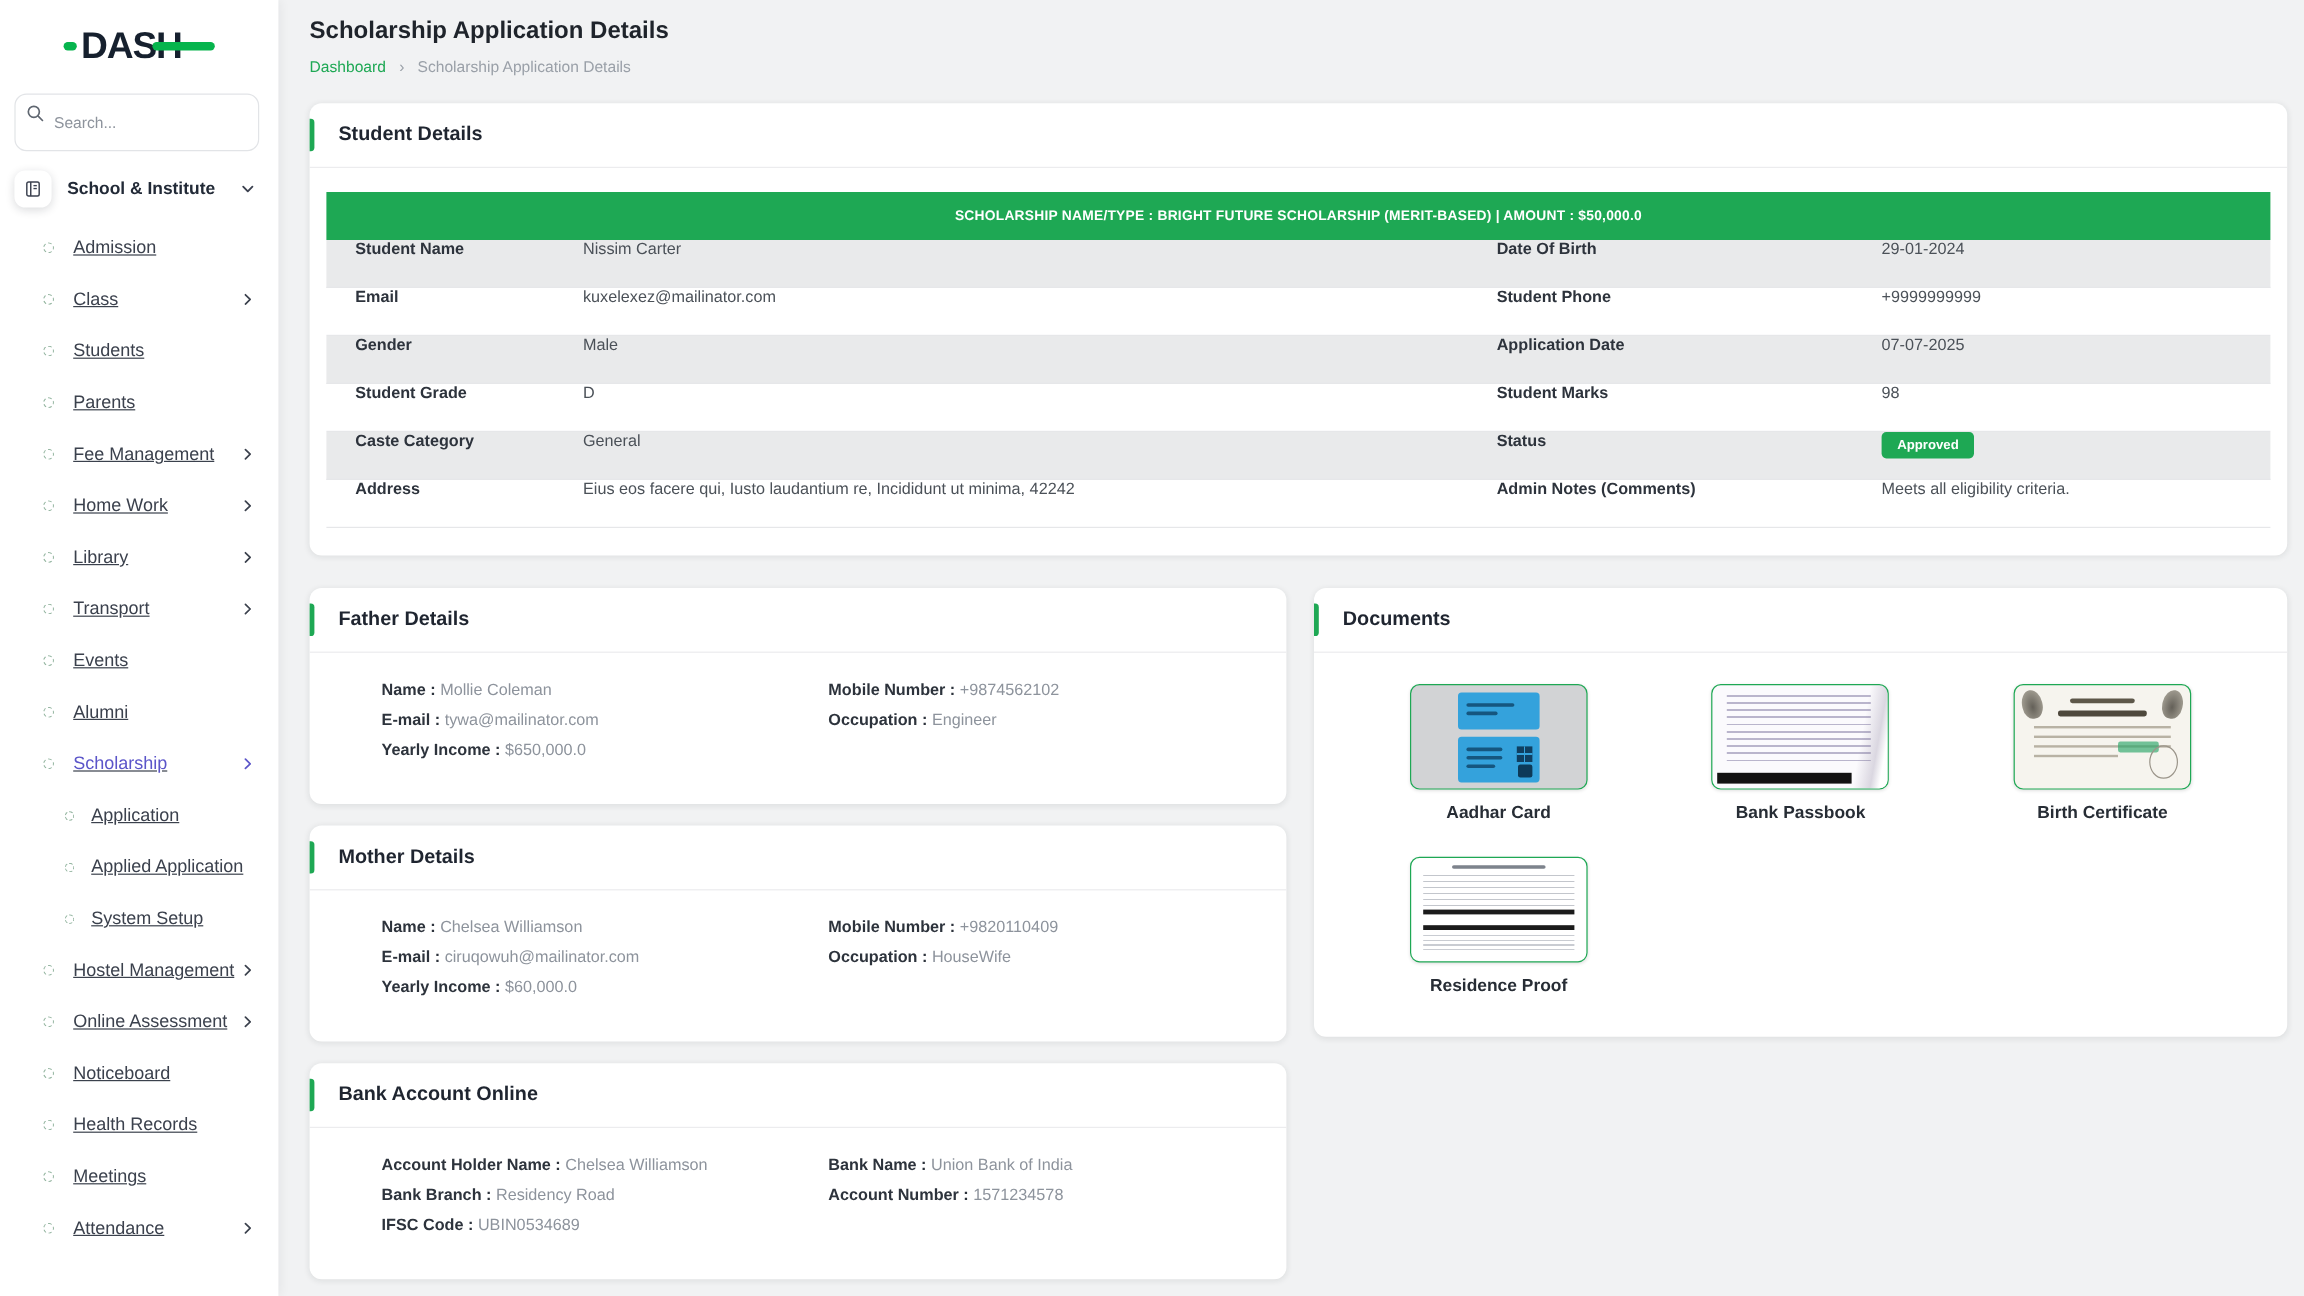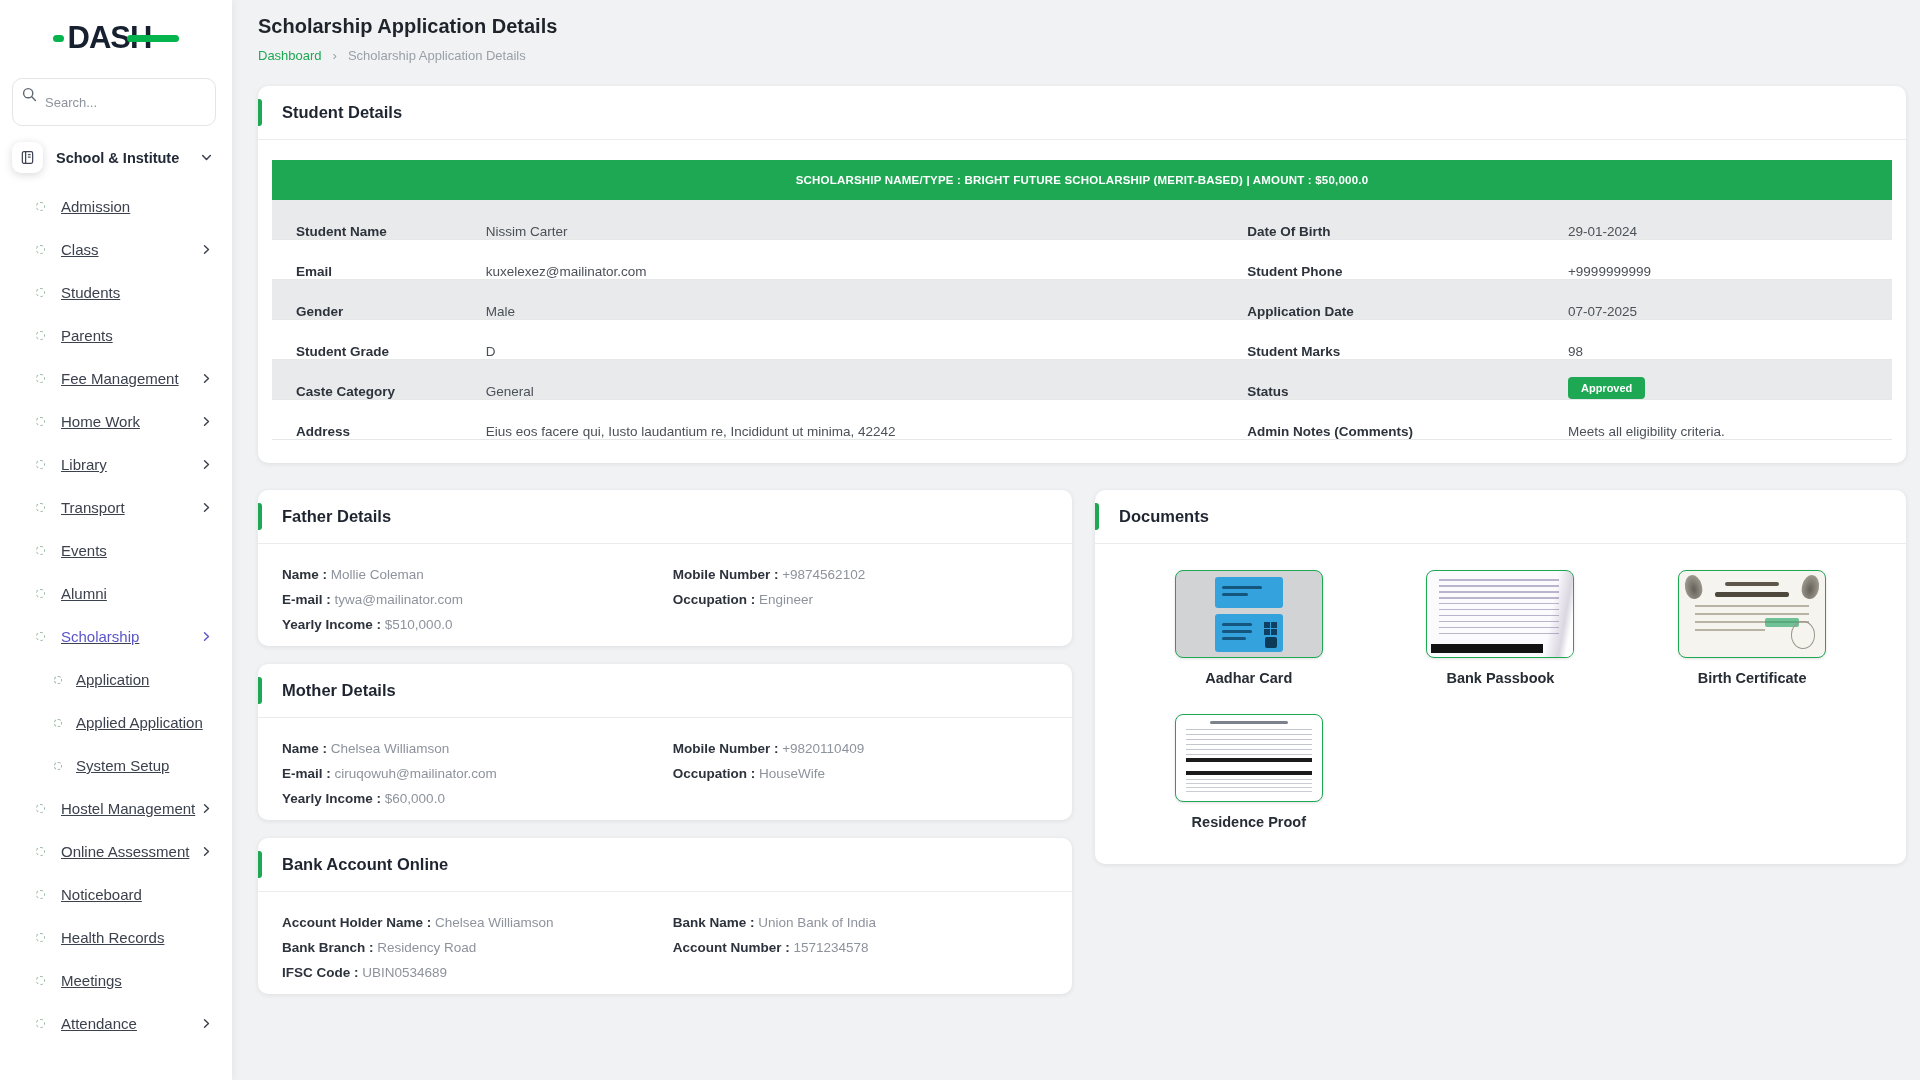--- a/index.html
+++ b/index.html
@@ -45,32 +45,32 @@
   .crumb-cur { color:#9aa0a8; }
   .card { background:#fff; border-radius:10px; box-shadow:0 1px 5px rgba(25,30,38,.09); }
   .card-head { position:relative; padding:17px 24px; border-bottom:1px solid #ececee;
     font-size:16.5px; font-weight:700; color:#1f2530; }
   .card-head::before { content:''; position:absolute; left:0; top:13px; bottom:13px; width:4px;
     background:#1ea854; border-radius:0 3px 3px 0; }
   .student-card { margin-bottom:27px; }
   .sd-body { padding:20px 14px 23px; }
   .banner { height:40px; background:#1ea854; display:flex; align-items:center; justify-content:center;
     color:#fff; font-size:11.5px; font-weight:700; letter-spacing:.2px; }
-  .t-row { display:flex; align-items:flex-end; min-height:40px; background:#fff; border-bottom:1px solid #e6e7e9; font-size:13.5px; }
+  .t-row { display:flex; align-items:flex-start; min-height:40px; background:#fff; border-bottom:1px solid #e6e7e9; font-size:13.5px; }
   .t-row:nth-child(odd) { background:#e9eaeb; }
   .t-label { font-weight:700; color:#2d333c; }
   .t-l1 { width:13.2%; padding-left:24px; }
   .t-v1 { width:47%; color:#4b5158; padding-right:8px; }
   .t-l2 { width:19.8%; }
   .t-v2 { flex:1; color:#4b5158; padding-right:16px; }
   .badge { background:#1ea854; color:#fff; font-size:11px; font-weight:700; padding:5px 13px; border-radius:4px; display:inline-block; }
   .columns { display:flex; gap:23px; align-items:flex-start; }
   .col-left { width:814px; min-width:814px; display:flex; flex-direction:column; gap:18px; }
   .col-right { flex:1; }
-  .info-body { display:flex; padding:23px 24px 14px; font-size:13.5px; }
+  .info-body { display:flex; padding:23px 24px 38px; font-size:13.5px;margin-left:36px; }
   .info-col { display:flex; flex-direction:column; gap:10px; }
   .info-c1 { width:51%; }
   .info-c2 { width:49%; }
   .field b { color:#2d333c; font-weight:700; }
   .field span { color:#8d939c; }
   
   .doc-grid { display:flex; flex-wrap:wrap; padding:26px 28px 6px; }
   .doc { width:33.33%; margin-bottom:28px; display:flex; flex-direction:column; align-items:center; }
   .thumb { width:148px; height:88px; border:1px solid #1ea854; border-radius:8px; overflow:hidden;
     position:relative; background:#fff; cursor:pointer; box-shadow:0 1px 3px rgba(0,0,0,.12); }
@@ -334,21 +334,21 @@
   </section>
 
   <div class="columns">
     <div class="col-left">
       <section class="card">
         <div class="card-head">Father Details</div>
         <div class="info-body">
             <div class="info-col info-c1">
               <div class="field"><b>Name :</b> <span>Mollie Coleman</span></div>
               <div class="field"><b>E-mail :</b> <span>tywa@mailinator.com</span></div>
-              <div class="field"><b>Yearly Income :</b> <span>$510,000.0</span></div>
+              <div class="field"><b>Yearly Income :</b> <span>$650,000.0</span></div>
             </div>
             <div class="info-col info-c2">
               <div class="field"><b>Mobile Number :</b> <span>+9874562102</span></div>
               <div class="field"><b>Occupation :</b> <span>Engineer</span></div>
             </div>
           </div>
       </section>
       <section class="card">
         <div class="card-head">Mother Details</div>
         <div class="info-body">

